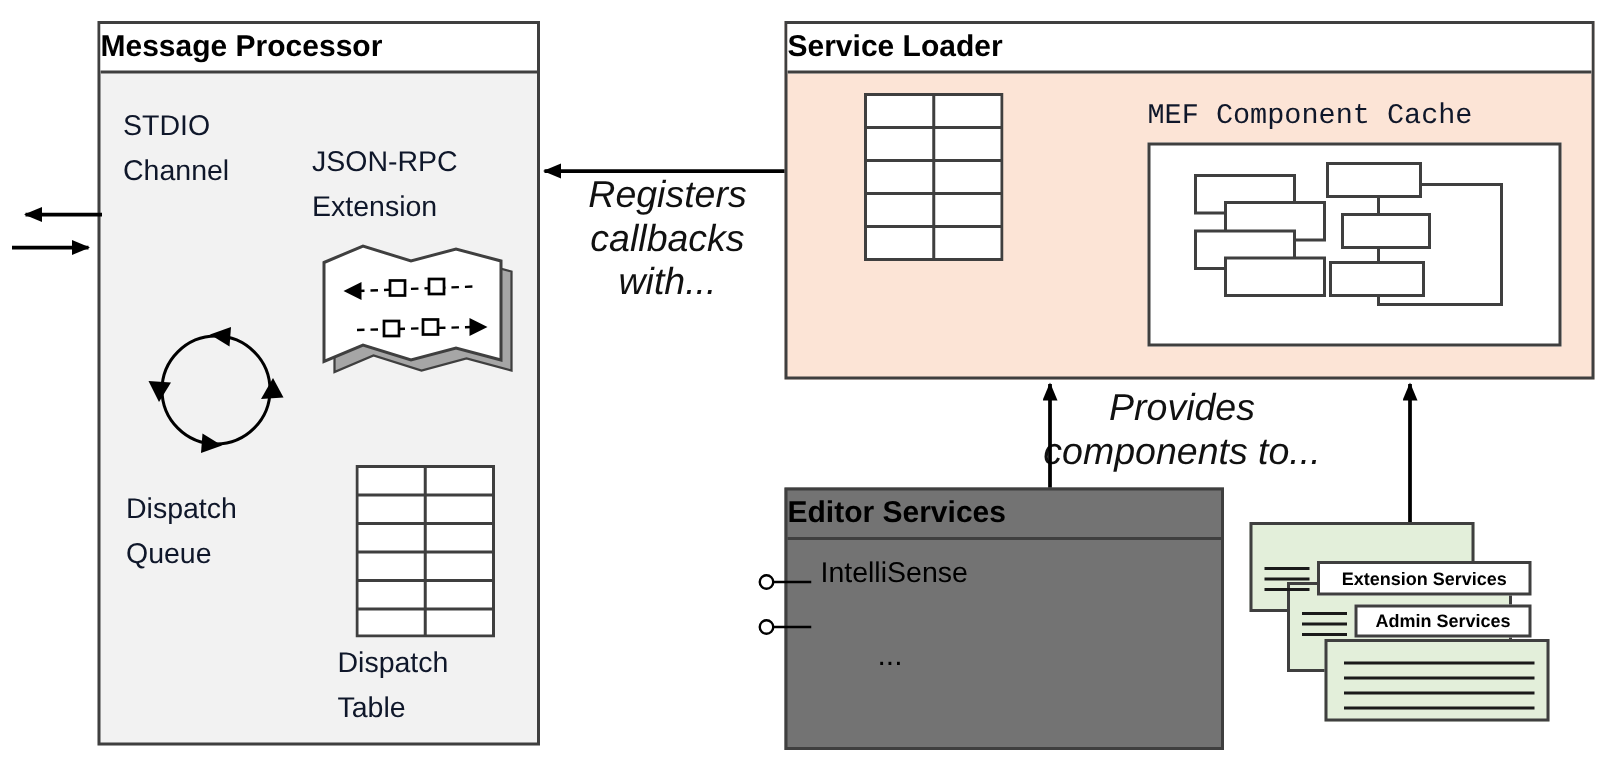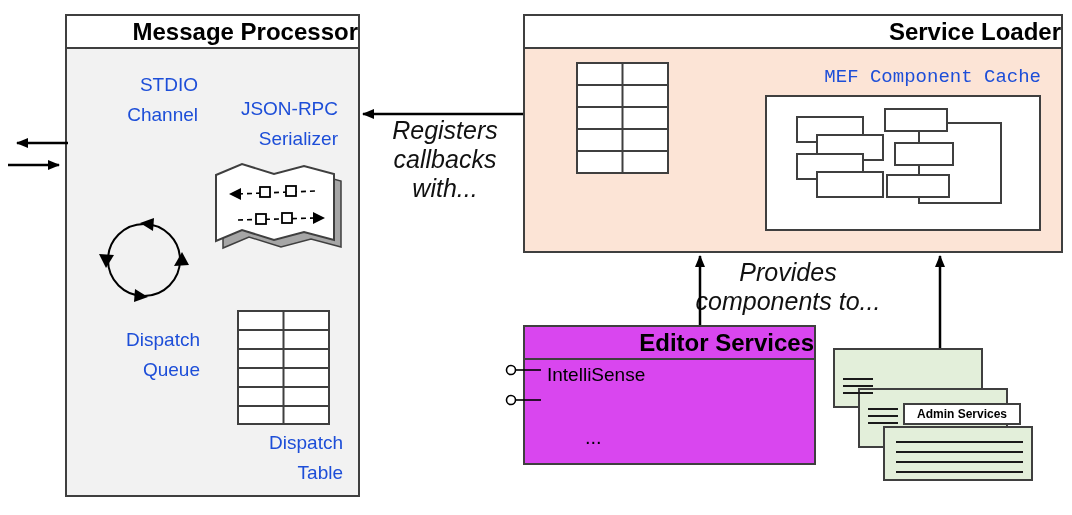--- a/index.html
+++ b/index.html
@@ -1,27 +1,27 @@
 <!DOCTYPE html>
 <html><head>
 <meta charset="utf-8">
 <style>
   html,body{margin:0;padding:0}
   body{font-family:"Liberation Sans",sans-serif;color:#000;background:#fff}
   .canvas{position:relative;width:1072px;height:515px;background:#fff;overflow:hidden}
   .abs{position:absolute}
   .box{border:2px solid #3f3f3f;box-sizing:border-box}
   .band{height:31px;line-height:31px;background:#fff;border-bottom:2px solid #3f3f3f;
-        text-align:right;font-weight:bold;font-size:24px;overflow:hidden}
+        text-align:left;font-weight:bold;font-size:20px;overflow:hidden}
   .band.green{background:transparent}
-  .label{font-size:19px;line-height:30px;text-align:right;white-space:pre-line;color:#1d4ed8}
+  .label{font-size:19px;line-height:30px;text-align:left;white-space:pre-line;color:#0f172a}
   .note{font-style:italic;font-size:25px;line-height:29px;text-align:center;white-space:pre-line;color:#111}
   .overlay{pointer-events:none;z-index:10}
   .es-rows{z-index:5}
-  .es-row{position:relative;display:flex;align-items:flex-start;height:30px;margin-left:-18px}
+  .es-row{position:relative;display:flex;align-items:flex-end;height:30px;margin-left:-18px}
   .es-row svg{flex:0 0 auto;margin-right:6px}
   .es-text{font-size:19px;white-space:nowrap}
   .es-ellipsis{font-size:20px;padding-left:62px;height:26px;line-height:26px}
   .card{background:#e3efda;border:2px solid #3f3f3f;box-sizing:border-box}
   .card-line{border-top:2px solid #1a1a1a;height:0}
   .card-label{background:#fff;border:2px solid #3f3f3f;box-sizing:border-box;font-weight:bold;
               font-size:12px;display:flex;align-items:center;justify-content:center;
               white-space:nowrap;z-index:6}
   .whitebox{background:#fff;border:2px solid #3f3f3f;box-sizing:border-box}
 </style>
@@ -31,21 +31,21 @@
 <div class="canvas">
 
   <div class="abs box" style="left:65px;top:14px;width:295px;height:483px;background:#f2f2f2;">
     <div class="band">Message Processor</div>
   </div>
 
   <div class="abs label" style="left:82px;top:70px;width:116px;">STDIO
 Channel</div>
 
   <div class="abs label" style="left:208px;top:94px;width:130px;">JSON-RPC
-Serializer</div>
+Extension</div>
 
   <div class="abs" style="left:212px;top:158px;">
     <svg width="135" height="108" viewBox="0 0 135 108">
       <polygon points="4,17 30,6 62,16 92,8 122,16 122,82 92,74 62,82 30,72 4,83" transform="translate(7,7)" fill="#a6a6a6" stroke="#3f3f3f" stroke-width="1.5"></polygon>
       <polygon points="4,17 30,6 62,16 92,8 122,16 122,82 92,74 62,82 30,72 4,83" fill="#ffffff" stroke="#3f3f3f" stroke-width="2"></polygon>
       <line x1="26" y1="36" x2="104" y2="33" stroke="#000" stroke-width="1.6" stroke-dasharray="5,4"></line>
       <polygon points="17,36 29,30 29,42" fill="#000"></polygon>
       <rect x="48" y="29" width="10" height="10" fill="#fff" stroke="#000" stroke-width="1.8"></rect>
       <rect x="74" y="28" width="10" height="10" fill="#fff" stroke="#000" stroke-width="1.8"></rect>
       <line x1="26" y1="62" x2="104" y2="60" stroke="#000" stroke-width="1.6" stroke-dasharray="5,4"></line>
@@ -114,21 +114,21 @@
     </svg>
   </div>
 
   <div class="abs note" style="left:375px;top:116px;width:140px;">Registers
 callbacks
 with...</div>
 
   <div class="abs note" style="left:688px;top:258px;width:200px;">Provides
 components to...</div>
 
-  <div class="abs box" style="left:523px;top:325px;width:293px;height:140px;background:#d946ef;">
+  <div class="abs box" style="left:523px;top:325px;width:293px;height:175px;background:#737373;">
     <div class="band green">Editor Services</div>
   </div>
 
   <div class="abs es-rows" style="left:523px;top:364px;width:293px;">
     <div class="es-row">
       <svg width="36" height="12" viewBox="0 0 36 12">
         <circle cx="6" cy="6" r="4.5" fill="#fff" stroke="#000" stroke-width="1.6"></circle>
         <line x1="10.5" y1="6" x2="36" y2="6" stroke="#000" stroke-width="1.6"></line>
       </svg>
       <span class="es-text">IntelliSense</span>
@@ -152,20 +152,23 @@
 
   <div class="abs card-line" style="left:868px;top:408px;width:30px;"></div>
   <div class="abs card-line" style="left:868px;top:415px;width:30px;"></div>
   <div class="abs card-line" style="left:868px;top:422px;width:30px;"></div>
 
   <div class="abs card-line" style="left:896px;top:441px;width:127px;"></div>
   <div class="abs card-line" style="left:896px;top:451px;width:127px;"></div>
   <div class="abs card-line" style="left:896px;top:461px;width:127px;"></div>
   <div class="abs card-line" style="left:896px;top:471px;width:127px;"></div>
 
+  <div class="abs card-label" style="left:878px;top:374px;width:143px;height:23px;">
+    <span>Extension Services</span>
+  </div>
   <div class="abs card-label" style="left:903px;top:403px;width:118px;height:22px;">
     <span>Admin Services</span>
   </div>
 
   <svg class="abs overlay" width="1072" height="515" viewBox="0 0 1072 515" style="left:0;top:0;">
     <defs>
       <marker id="ah" markerUnits="userSpaceOnUse" markerWidth="14" markerHeight="12" refX="11" refY="5" orient="auto">
         <path d="M0,0 L12,5 L0,10 Z" fill="#000"></path>
       </marker>
     </defs>

